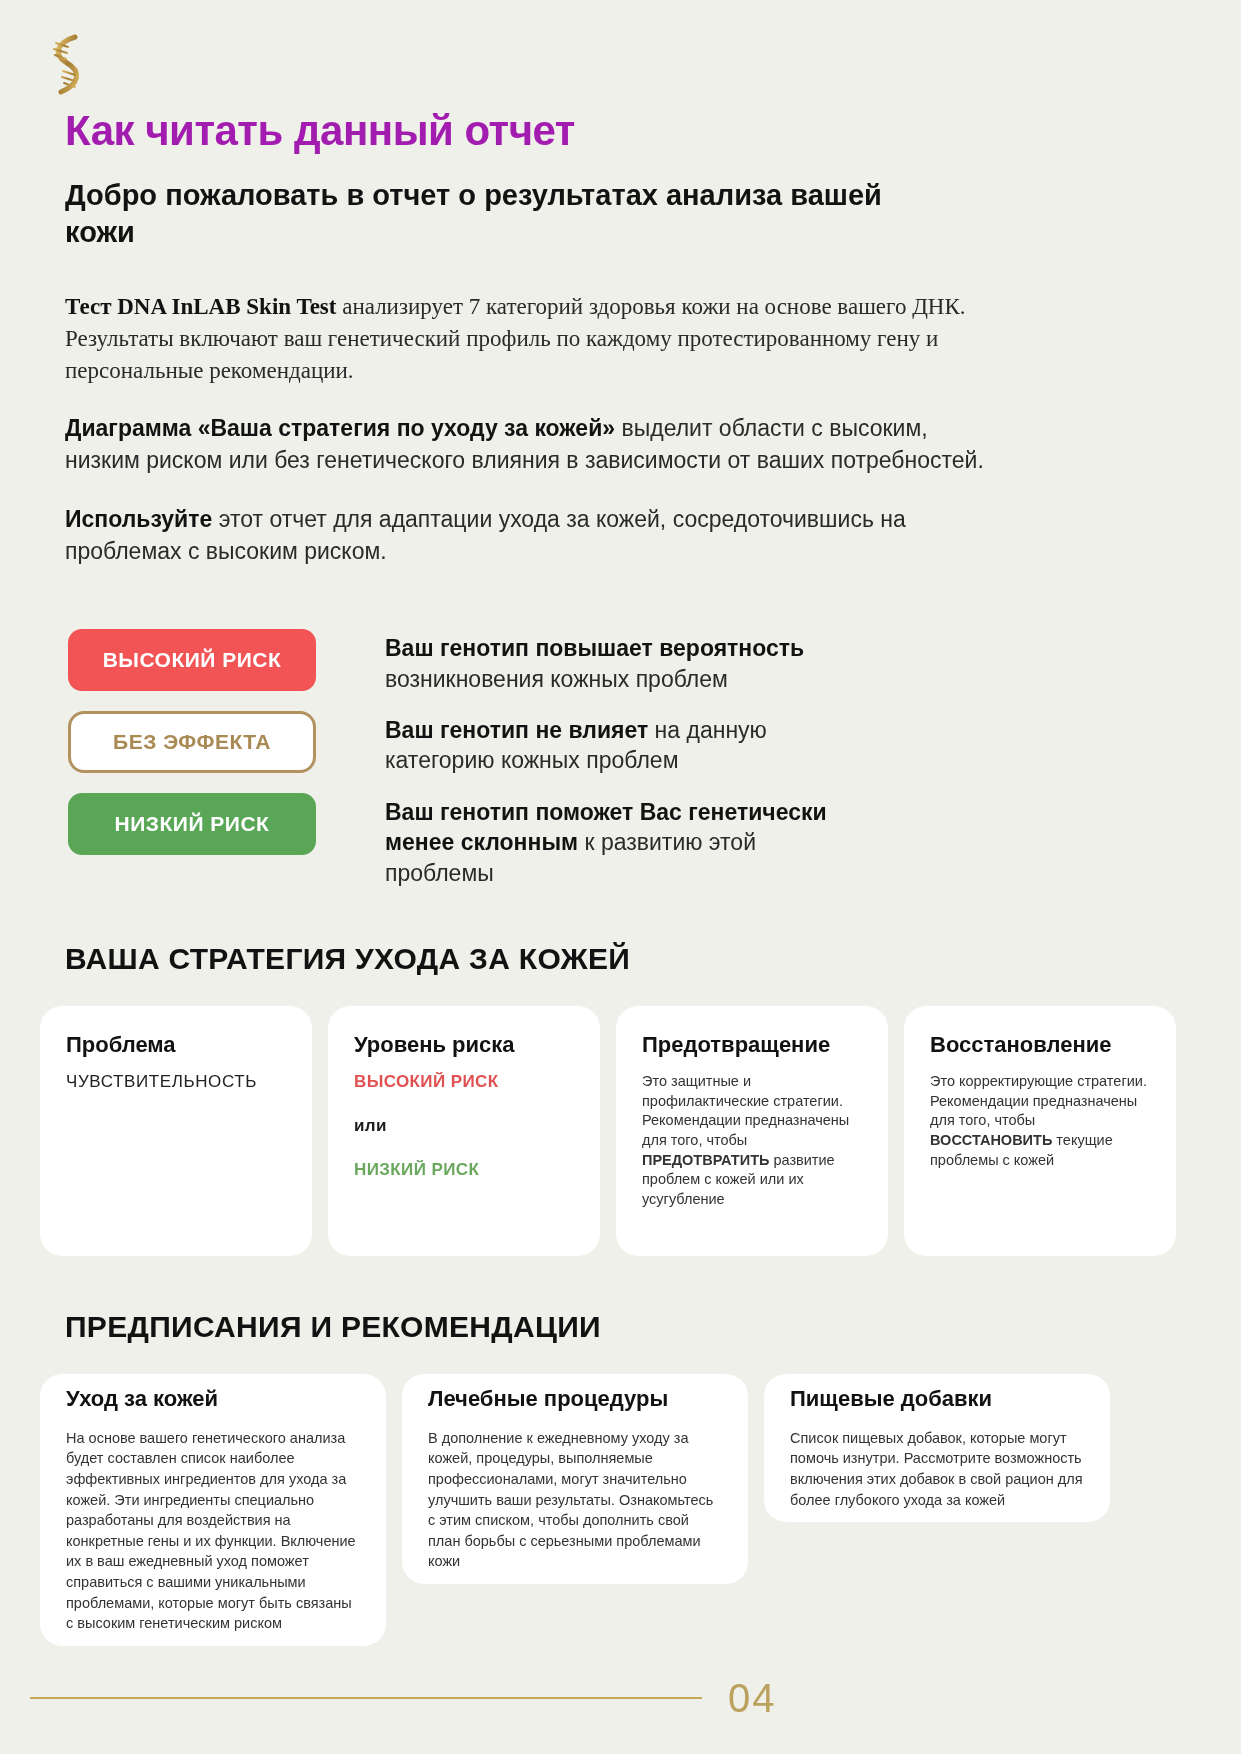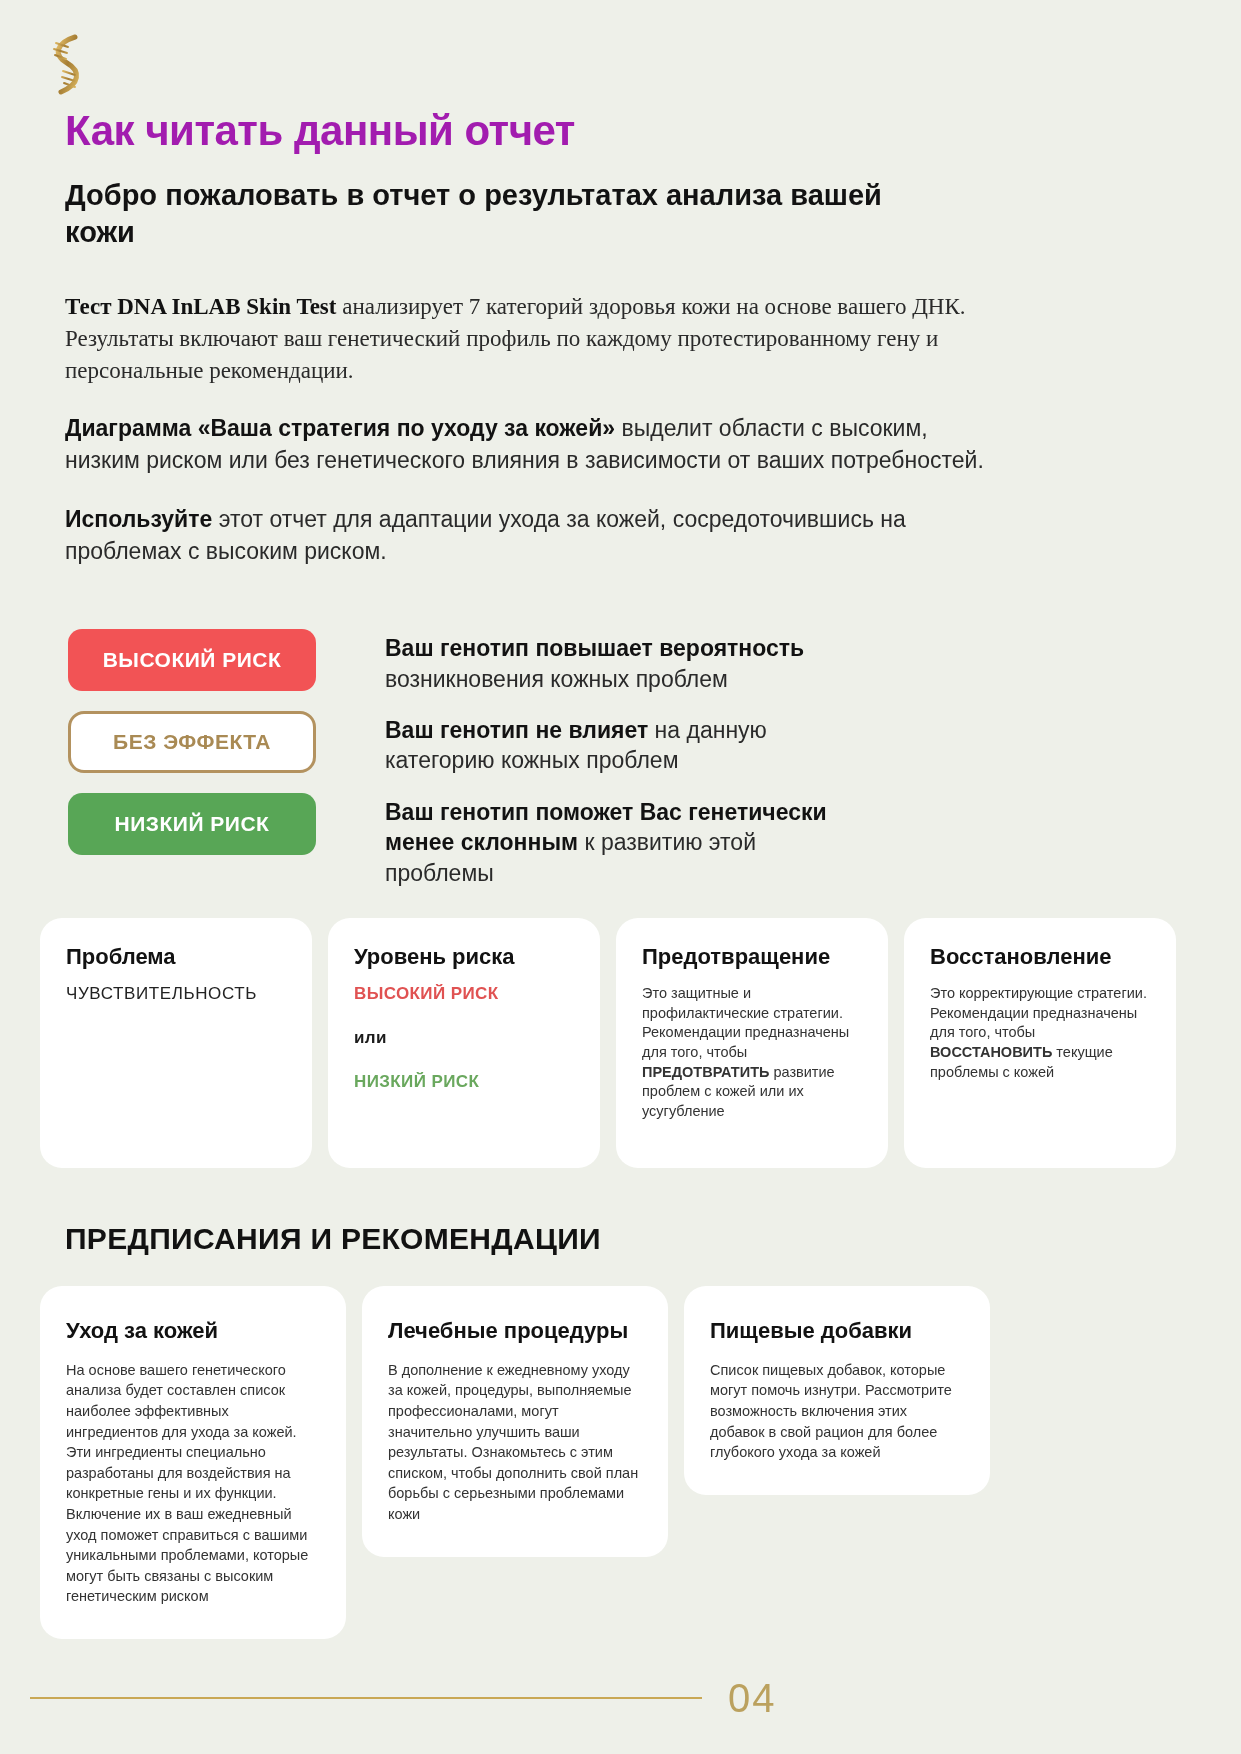--- a/index.html
+++ b/index.html
@@ -118,21 +118,21 @@
   .risk-line { font-size: 17px; font-weight: 700; letter-spacing: 0.4px; margin-top: 24px; }
   .risk-line:first-of-type { margin-top: 0; }
   .risk-high { color: #e05252; }
   .risk-or { color: #1c1c1c; }
   .risk-low { color: #6aa85e; }
   .card-body {
     font-size: 14.5px;
     line-height: 1.36;
     color: #333333;
   }
-  .prescription-card { width: 306px; padding: 32px 26px; }
+  .prescription-card { width: 346px; padding: 12px 26px; }
   .prescription-card h3 { margin-bottom: 16px; }
   .prescription-card .card-body { font-size: 14.5px; line-height: 1.42; }
   .cards-row.prescriptions { align-items: flex-start; }
 
   
   .footer-line {
     position: absolute;
     left: 30px;
     top: 1697px;
     width: 672px;
@@ -186,20 +186,21 @@
       <div class="legend-row">
         <div class="badge badge-none">БЕЗ ЭФФЕКТА</div>
         <div class="legend-desc"><b>Ваш генотип не влияет</b><span> на данную категорию кожных проблем</span></div>
       </div>
       <div class="legend-row">
         <div class="badge badge-low">НИЗКИЙ РИСК</div>
         <div class="legend-desc"><b>Ваш генотип поможет Вас генетически менее склонным</b><span> к развитию этой проблемы</span></div>
       </div>
     </div>
 
+    <div class="section-title">ВАША СТРАТЕГИЯ УХОДА ЗА КОЖЕЙ</div>
 
     <div class="cards-row">
       <div class="card strategy-card">
         <h3>Проблема</h3>
         <div class="card-value">ЧУВСТВИТЕЛЬНОСТЬ</div>
       </div>
       <div class="card strategy-card">
         <h3>Уровень риска</h3>
         <div class="risk-line risk-high">ВЫСОКИЙ РИСК</div>
         <div class="risk-line risk-or">или</div>

